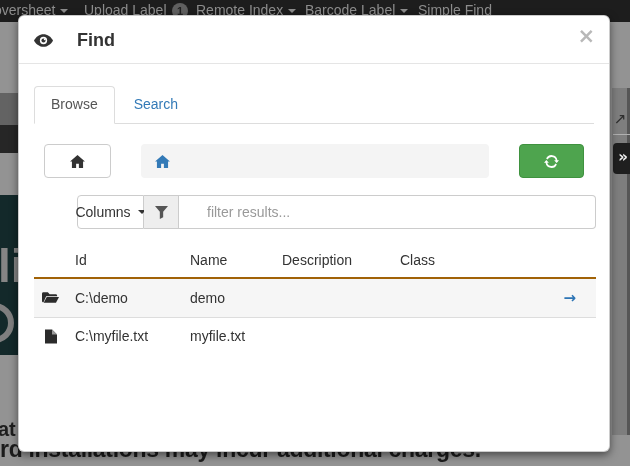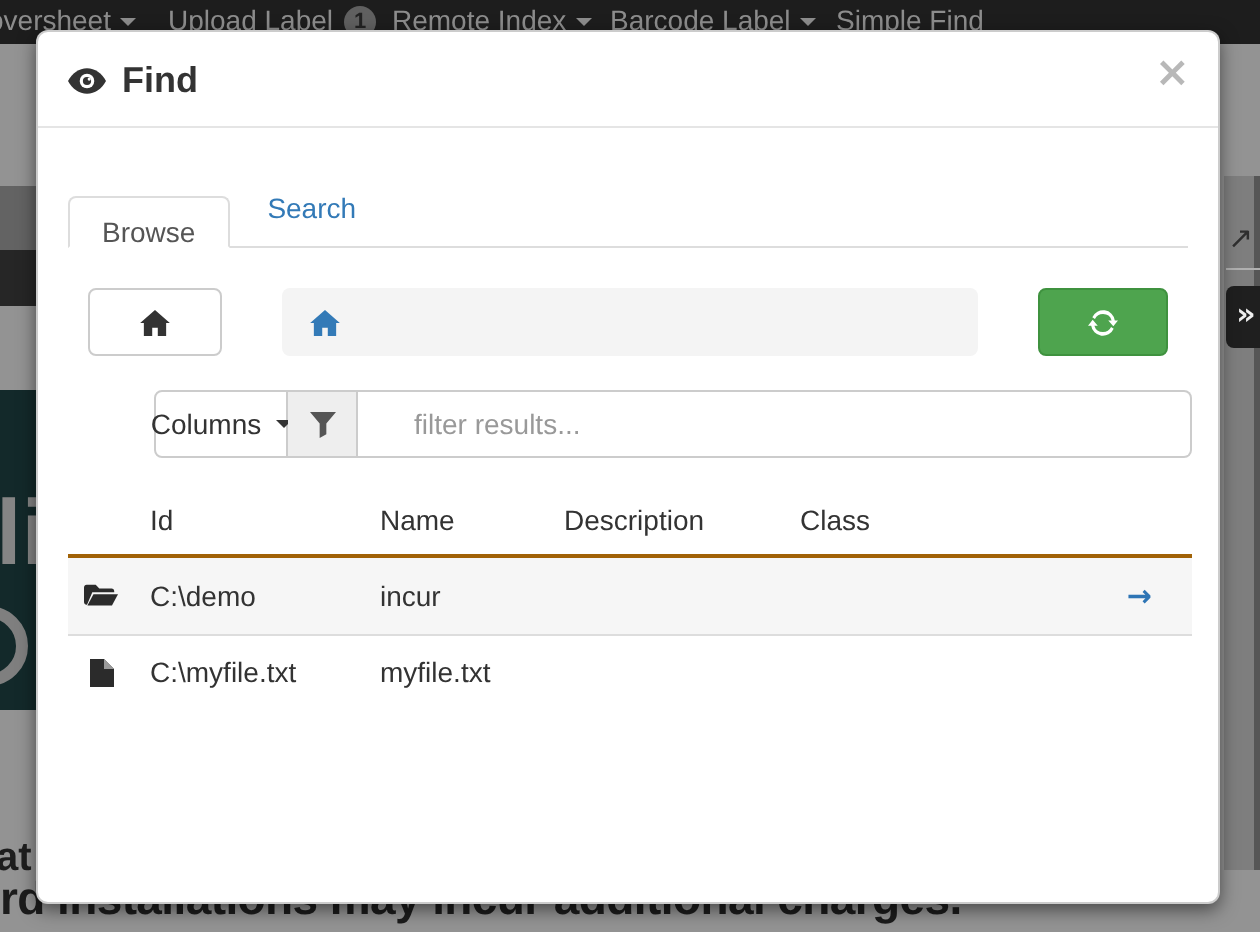--- a/index.html
+++ b/index.html
@@ -56,37 +56,36 @@
     left:18px; top:15px; width:592px; height:437px;
     background:#fff; border-radius:6px;
     box-shadow:0 3px 9px rgba(0,0,0,.5);
     border:1px solid rgba(0,0,0,.2);
     z-index:10;
   }
   .modal-header {
     padding:14px 15px; border-bottom:1px solid #e5e5e5; position:relative;
     height:48px;
   }
-  .modal-title { font-size:18px; font-weight:bold; color:#333; display:flex; align-items:center; gap:8px; }
+  .modal-title { font-size:18px; font-weight:bold; color:#333; display:flex; align-items:center; gap:24px; }
   .close-x {
     position:absolute; right:14px; top:10px; color:#b8b8b8;
     font-size:21px; font-weight:bold; font-family:"DejaVu Sans",sans-serif;
     cursor:pointer; line-height:1;
   }
   .modal-body { padding:22px 15px 0 15px; }
 
   
   .nav-tabs { border-bottom:1px solid #ddd; display:flex; height:38px; }
   .tab {
     font-size:14px; padding:9px 16px; margin-bottom:-1px; cursor:pointer;
   }
   .tab.active {
     color:#555; background:#fff; border:1px solid #ddd; border-bottom-color:#fff;
     border-radius:4px 4px 0 0;
-    margin-top:12px;
   }
   .tab.link { color:#337ab7; border:1px solid transparent; margin-left:2px; }
 
   
   .toolbar { margin-top:20px; padding-left:10px; display:flex; align-items:center; height:34px; }
   .btn {
     height:34px; border-radius:4px; border:1px solid #ccc; background:#fff;
     display:inline-flex; align-items:center; justify-content:center;
     font-size:14px; color:#333; cursor:pointer;
   }
@@ -255,21 +254,21 @@
         <tr class="striped">
           <td>
             <span>
               <svg class="icon-svg" width="17" height="13" viewBox="0 0 18 13">
                 <path d="M0 1.5C0 .7.6 0 1.4 0h4.8l1.9 2h6.5c.8 0 1.4.6 1.4 1.4V4H4.4L1.6 10.6H1.4C.6 10.6 0 10 0 9.2V1.5z" fill="#2b2b2b"></path>
                 <path d="M5 5h13l-3.2 6H1.8L5 5z" fill="#2b2b2b"></path>
               </svg>
             </span>
           </td>
           <td>C:\demo</td>
-          <td>incur</td>
+          <td>demo</td>
           <td></td>
           <td></td>
           <td class="cell-arrow">→</td>
         </tr>
         <tr>
           <td style="padding-left:11px;">
             <span>
               <svg class="icon-svg" width="12" height="15" viewBox="0 0 12 14">
                 <path d="M0 0h7l5 5v9H0V0z" fill="#2b2b2b"></path>
                 <path d="M7 0v5h5L7 0z" fill="#9a9a9a"></path>

